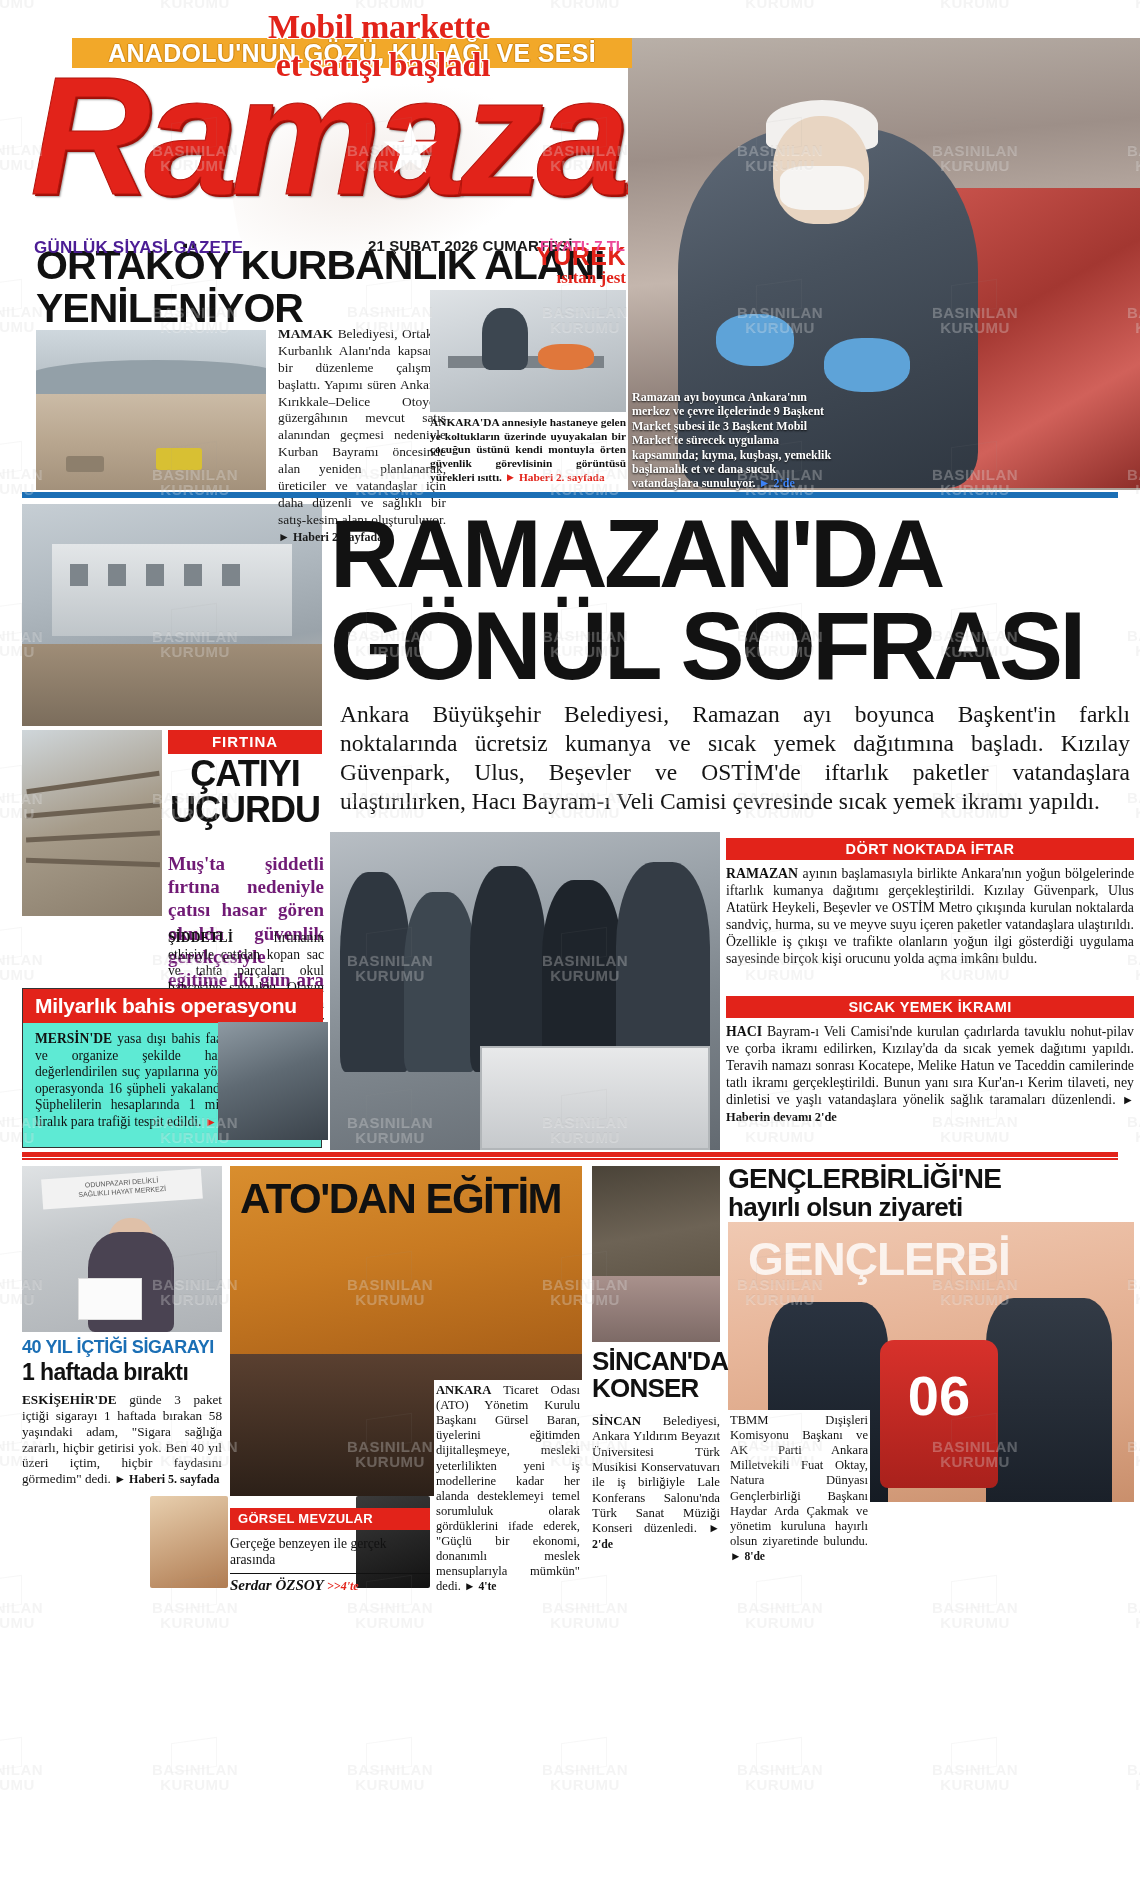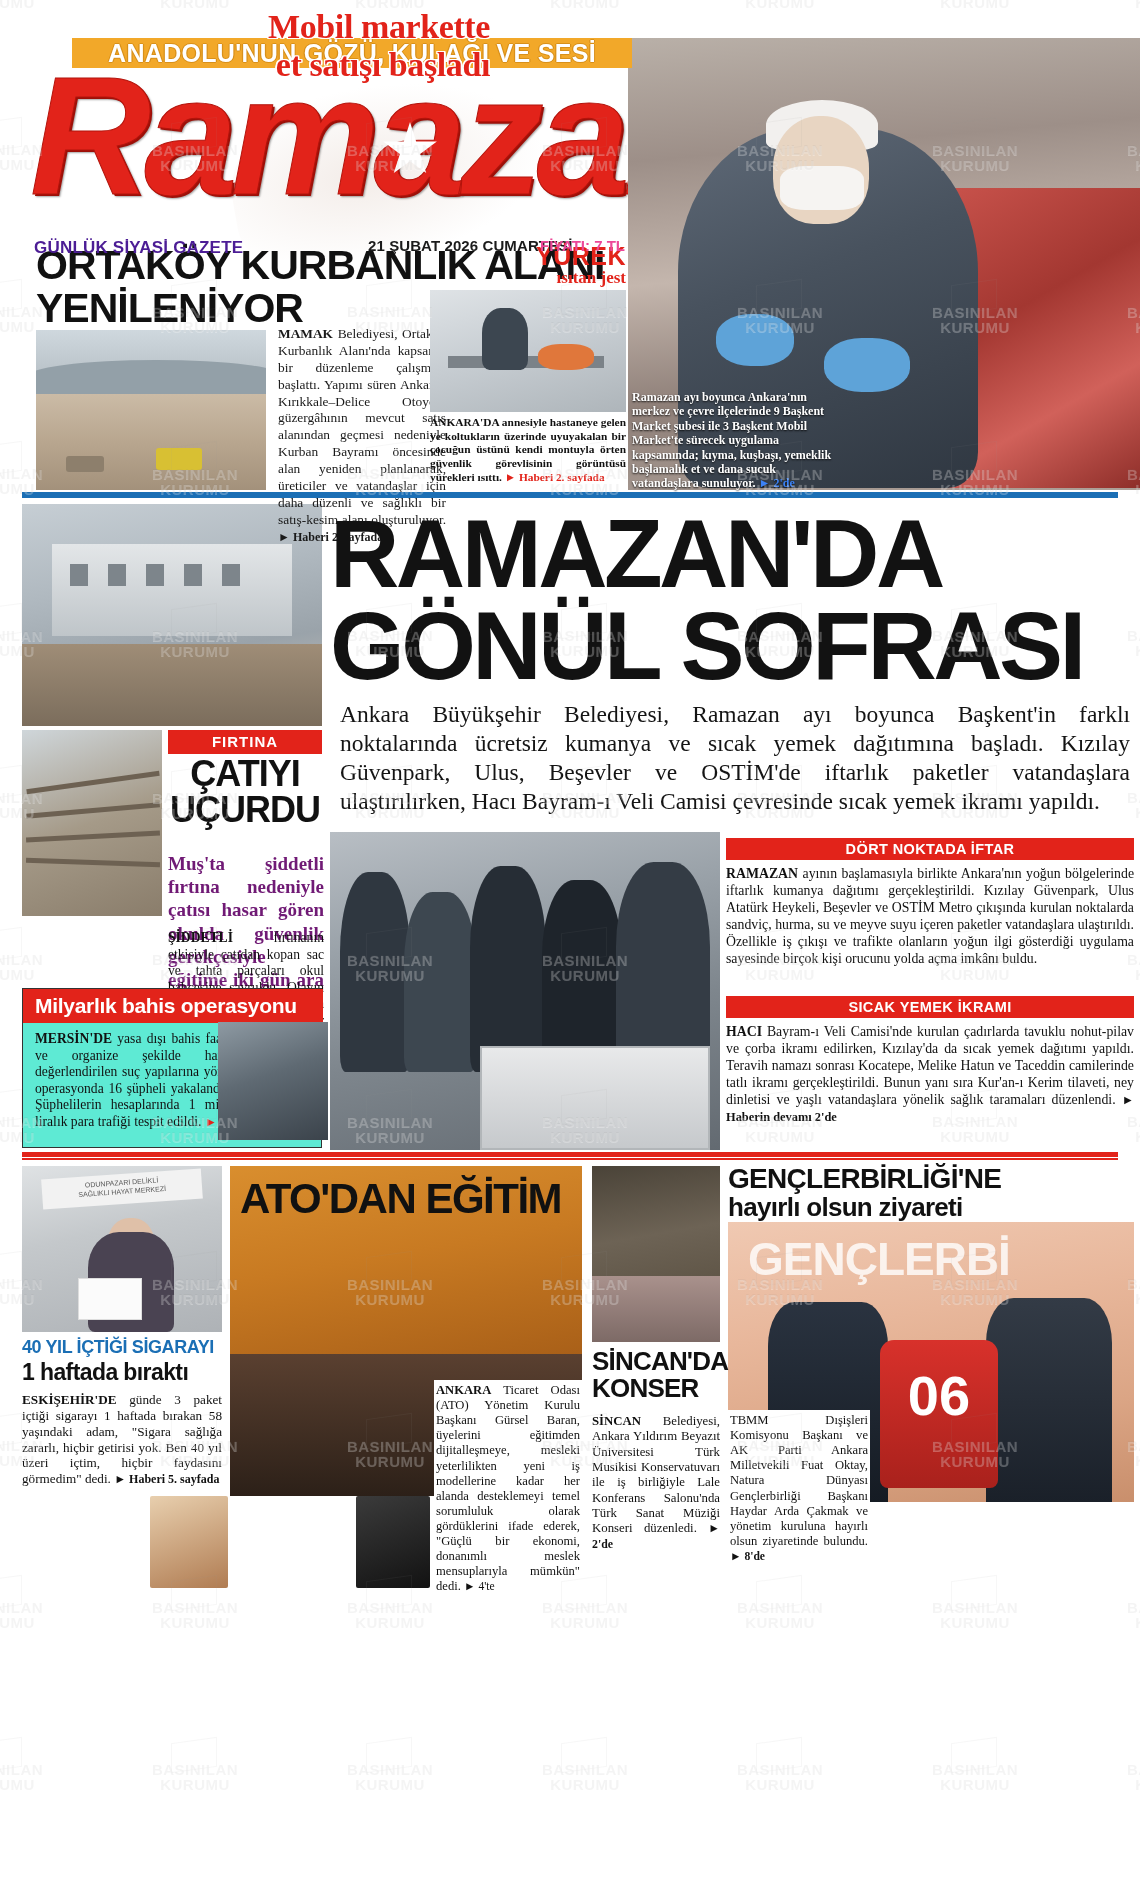--- a/index.html
+++ b/index.html
@@ -405,21 +405,21 @@
     font-weight:700; font-size:42px; line-height:1; color:#111;
     letter-spacing:-1.5px;
   }
   .ato-body {
     position:absolute; left:434px; top:1380px; width:148px; z-index:9;
     font-family:"Liberation Serif", serif;
     font-size:12.6px; line-height:1.2; color:#111; text-align:justify;
     background:#fff; padding:3px 2px;
   }
   .ato-body b { font-weight:700; }
-  .ato-body .pg { font-weight:400; font-size:11.6px; }
+  .ato-body .pg { font-weight:700; font-size:11.6px; }
 
   
   .sincan-ph {
     position:absolute; left:592px; top:1166px; width:128px; height:176px; z-index:5;
     background: linear-gradient(170deg,#4a4338 0%, #6d6355 40%, #514738 100%);
     overflow:hidden;
   }
   .sincan-ph .choir {
     position:absolute; left:0; top:110px; width:128px; height:66px;
     background: linear-gradient(#a9918c,#7d6a66);
@@ -680,20 +680,28 @@
       <div class="num">06</div>
     </div>
   </div>
   <div class="genc-body">
     <span>TBMM Dışişleri Komisyonu Başkanı ve AK Parti Ankara Milletvekili Fuat Oktay, Natura Dünyası Gençlerbirliği Başkanı Haydar Arda Çakmak ve yönetim kuruluna hayırlı olsun ziyaretinde bulundu.</span>
     <span class="pg">► <span>8'de</span></span>
   </div>
 
   <div class="col-av" style="left:150px; top:1496px; width:78px; height:92px; background:linear-gradient(160deg,#e8cfae,#b07c52);"></div>
 
+  <div class="col-box" style="left:230px; top:1508px; width:200px;">
+    <div class="col-hdr">GÖRSEL MEVZULAR</div>
+    <div class="col-txt">Gerçeğe benzeyen ile gerçek arasında</div>
+    <div class="col-name">
+      <span>Serdar ÖZSOY</span>
+      <span class="pg">&gt;&gt;<span>4'te</span></span>
+    </div>
+  </div>
   <div class="col-av" style="left:356px; top:1496px; width:74px; height:92px; background:linear-gradient(160deg,#3b3b3b,#121212);"></div>
 
   <div class="wm" id="wm-layer">
       <span style="left: -60px; top: -5px; width: 120px;">KURUMU</span>
       <span style="left: 135px; top: -5px; width: 120px;">KURUMU</span>
       <span style="left: 330px; top: -5px; width: 120px;">KURUMU</span>
       <span style="left: 525px; top: -5px; width: 120px;">KURUMU</span>
       <span style="left: 720px; top: -5px; width: 120px;">KURUMU</span>
       <span style="left: 915px; top: -5px; width: 120px;">KURUMU</span>
       <span style="left: 1110px; top: -5px; width: 120px;">KURUMU</span>

